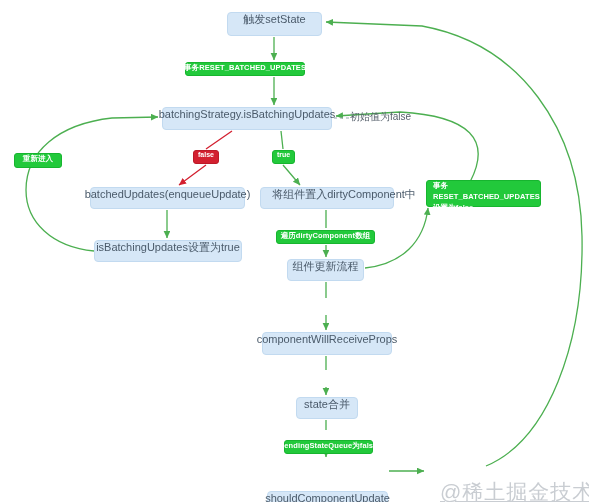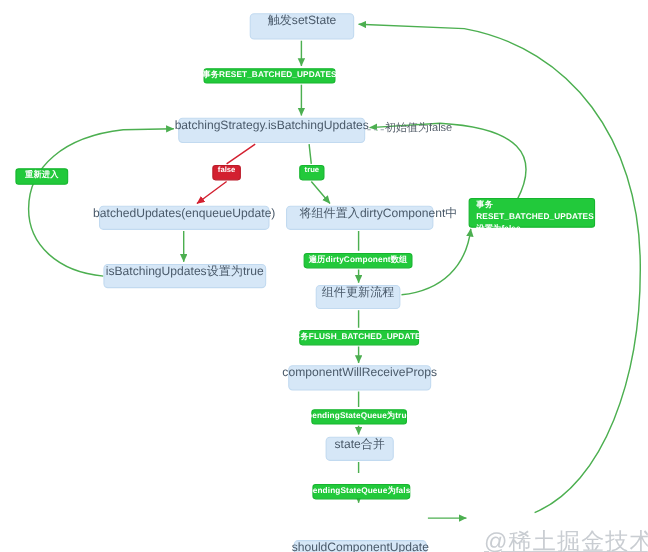--- a/index.html
+++ b/index.html
@@ -193,31 +193,25 @@
   </div>
 
   <div class="node nlabel" style="left:276px; top:230px; width:99px; height:14px;">
     <span>遍历dirtyComponent数组</span>
   </div>
 
   <div class="node nbox" style="left:287px; top:259px; width:77px; height:22px;">
     <span>组件更新流程</span>
   </div>
 
-  <div class="node nlabel" style="left:272px; top:300px; width:109px; height:14px;">
-    <span>事务FLUSH_BATCHED_UPDATES</span>
-  </div>
 
   <div class="node nbox" style="left:262px; top:332px; width:130px; height:23px;">
     <span>componentWillReceiveProps</span>
   </div>
 
-  <div class="node nlabel" style="left:283px; top:372px; width:87px; height:14px;">
-    <span>pendingStateQueue为true</span>
-  </div>
 
   <div class="node nbox" style="left:296px; top:397px; width:62px; height:22px;">
     <span>state合并</span>
   </div>
 
   <div class="node nlabel" style="left:284px; top:440px; width:89px; height:14px;">
     <span>pendingStateQueue为false</span>
   </div>
 
   <div class="node nbox" style="left:267px; top:459px; width:121px; height:23px;margin-top:32px;">

